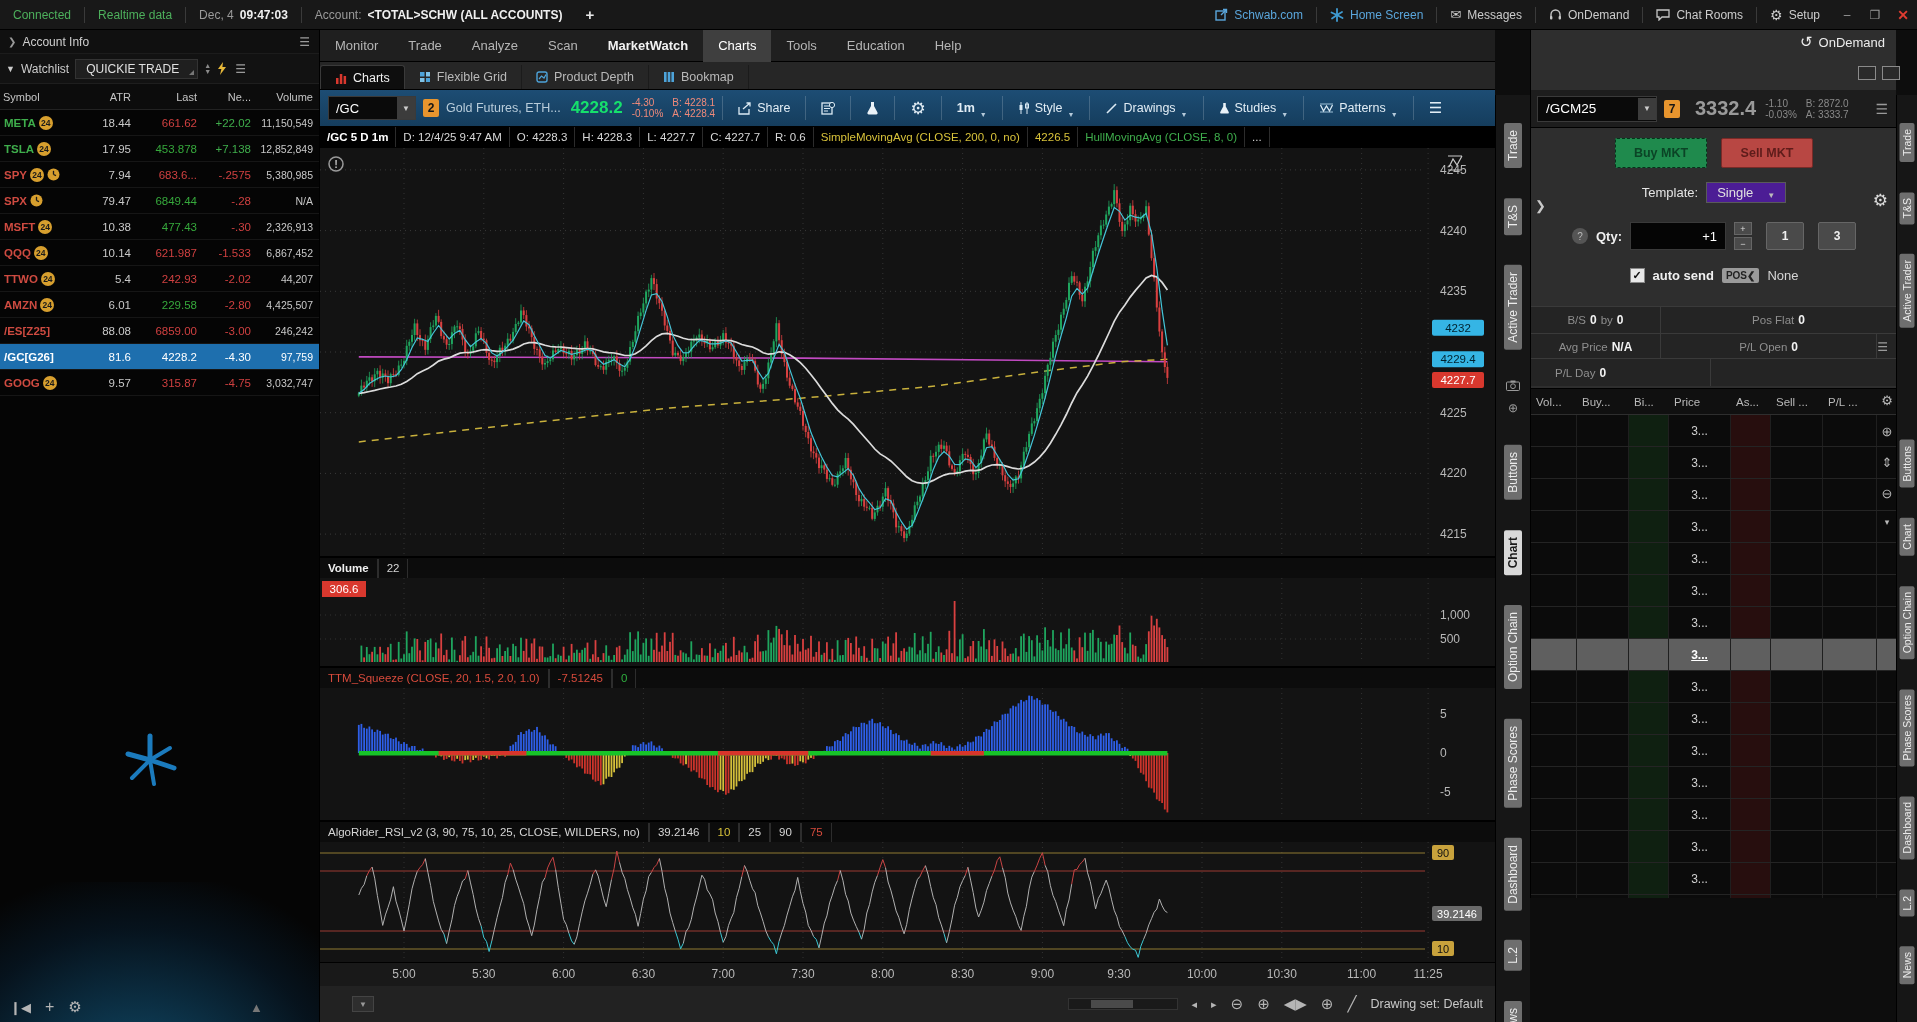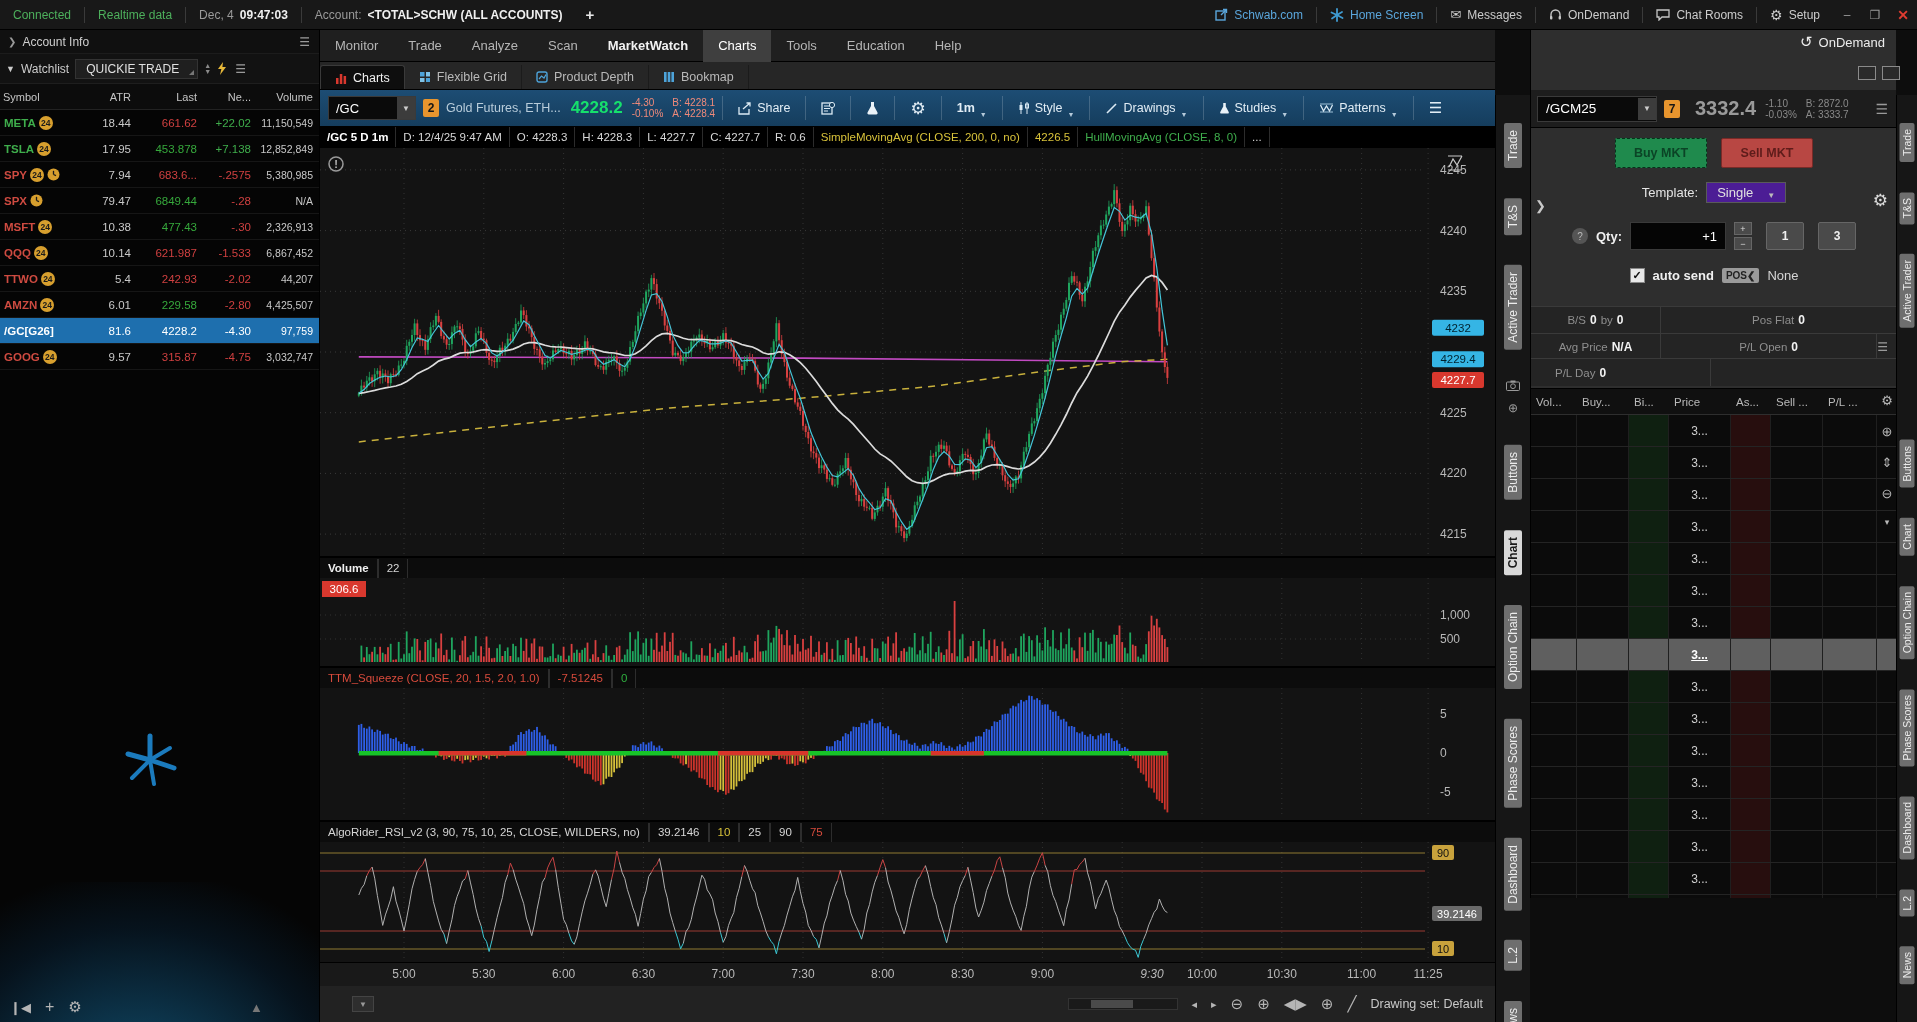--- a/index.html
+++ b/index.html
@@ -326,20 +326,29 @@
         </div>
         <div class="wl-grid wl-row">
           <span class="symcell c-red">
             <span>AMZN</span>
             <span class="b24">24</span>
           </span>
           <span class="num c-gray">6.01</span>
           <span class="num c-lgreen">229.58</span>
           <span class="num c-lred">-2.80</span>
           <span class="num c-gray" style="font-size:10.5px">4,425,507</span>
+        </div>
+        <div class="wl-grid wl-row">
+          <span class="symcell c-red">
+            <span>/ES[Z25]</span>
+          </span>
+          <span class="num c-gray">88.08</span>
+          <span class="num c-lred">6859.00</span>
+          <span class="num c-lred">-3.00</span>
+          <span class="num c-gray" style="font-size:10.5px">246,242</span>
         </div>
         <div class="wl-grid wl-row sel">
           <span class="symcell c-white">
             <span>/GC[G26]</span>
           </span>
           <span class="num c-gray">81.6</span>
           <span class="num c-white">4228.2</span>
           <span class="num c-white">-4.30</span>
           <span class="num c-gray" style="font-size:10.5px">97,759</span>
         </div>
@@ -2207,21 +2216,21 @@
     <div class="timeaxis" id="timeAxis">
         <span style="left: 84px;">5:00</span>
         <span style="left: 163.8px;">5:30</span>
         <span style="left: 243.6px;">6:00</span>
         <span style="left: 323.4px;">6:30</span>
         <span style="left: 403.2px;">7:00</span>
         <span style="left: 483px;">7:30</span>
         <span style="left: 562.8px;">8:00</span>
         <span style="left: 642.6px;">8:30</span>
         <span style="left: 722.4px;">9:00</span>
-        <span style="left: 832px; font-style: italic;">9:30</span>
+        <span style="left: 799px;">9:30</span>
         <span style="left: 882px;">10:00</span>
         <span style="left: 961.8px;">10:30</span>
         <span style="left: 1041.6px;">11:00</span>
         <span style="left: 1108.1px;">11:25</span>
       </div>
 
     <div class="bbar">
       <div class="grip">▼</div>
       <div class="bbar-right">
         <div class="sbtrack">

